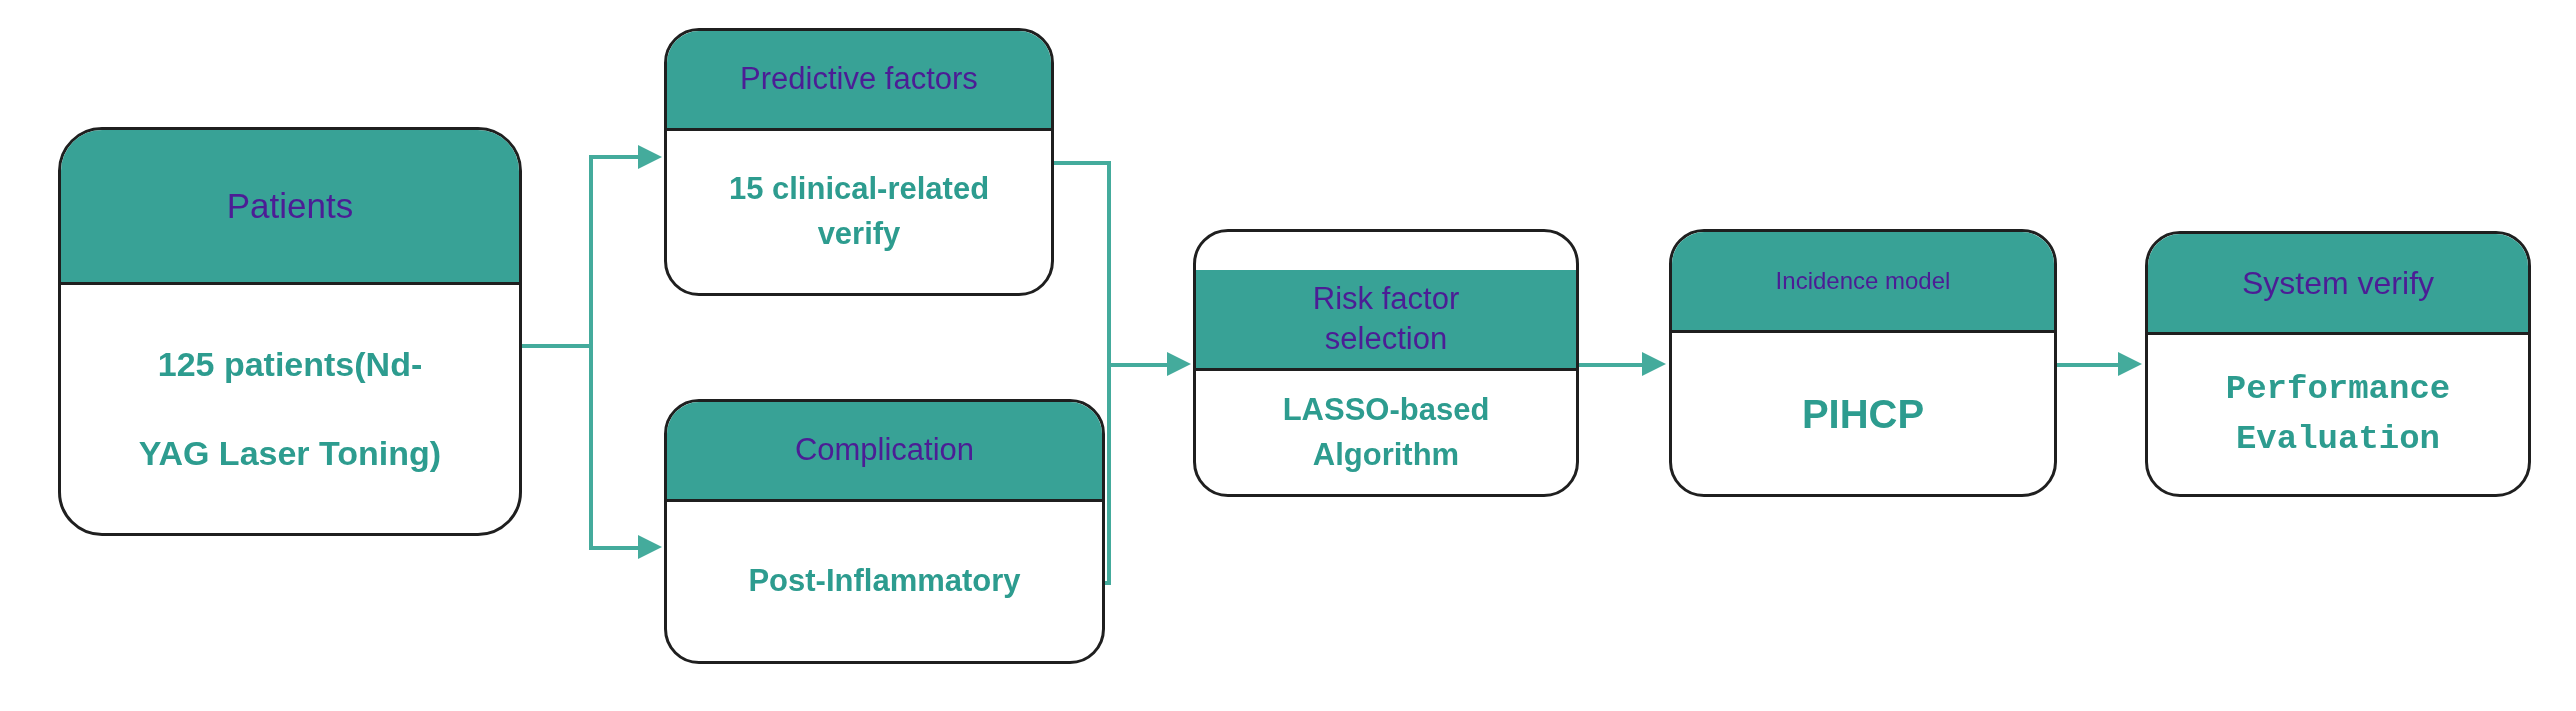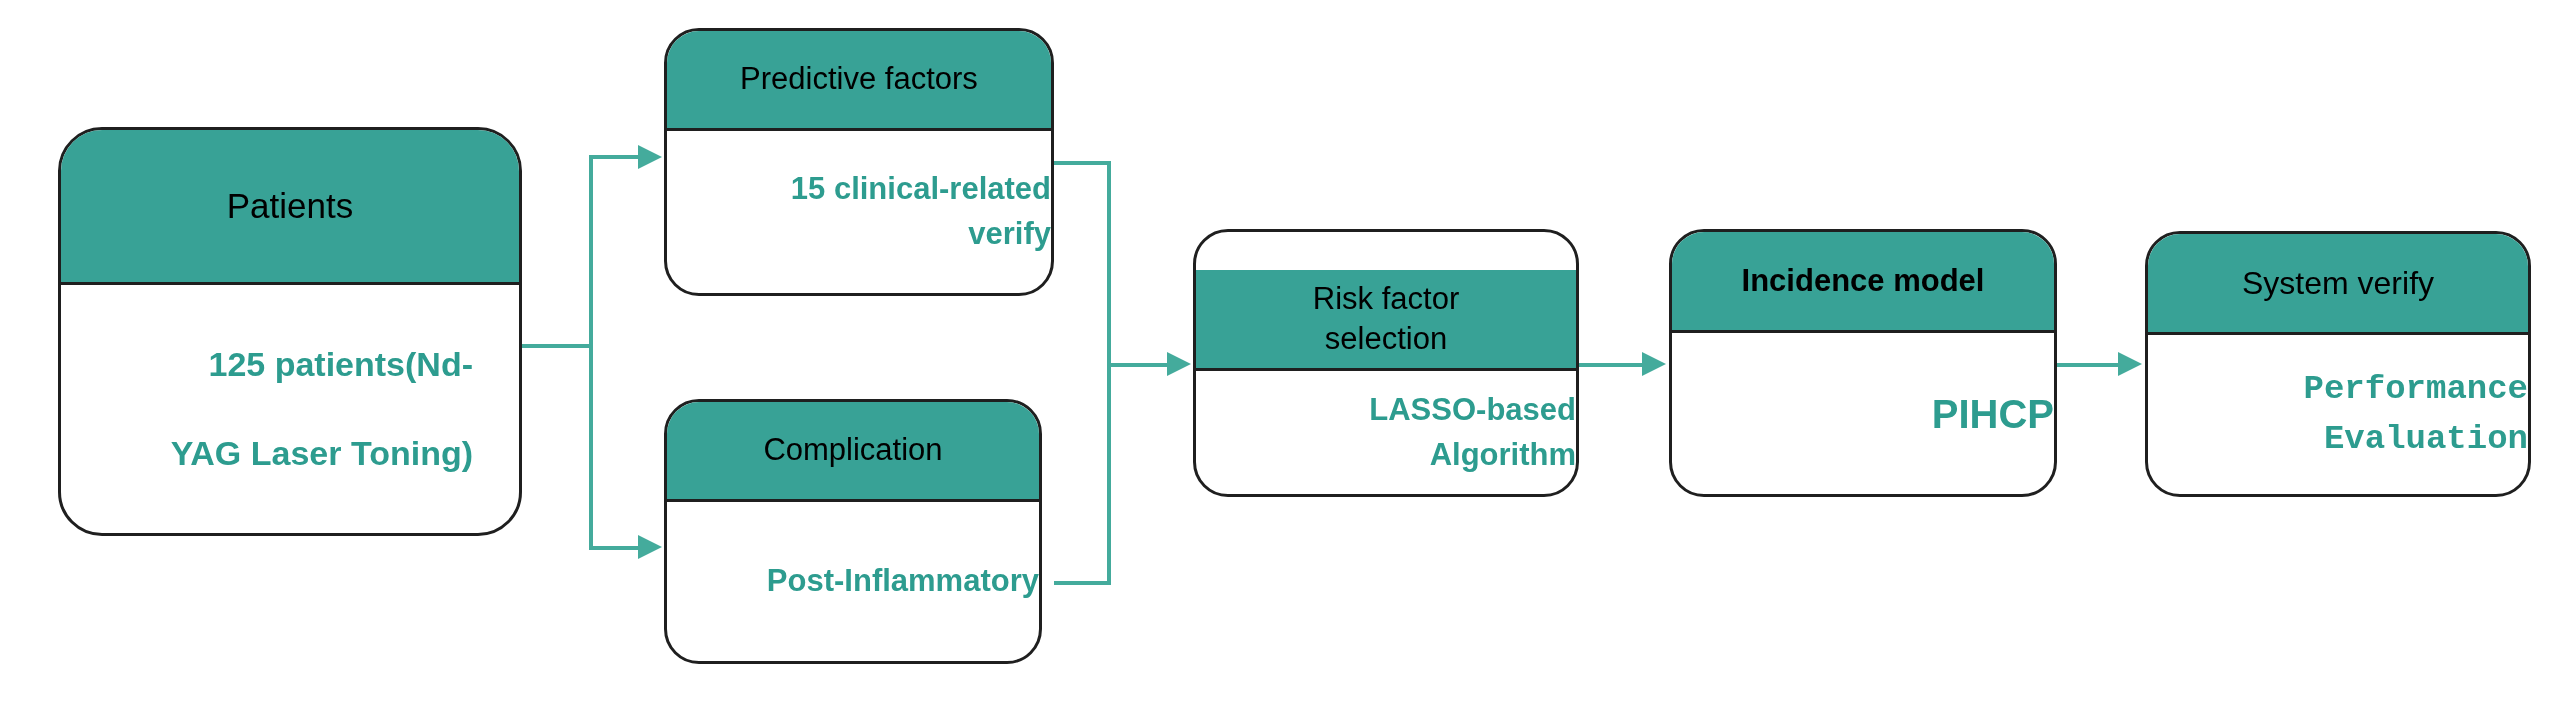--- a/index.html
+++ b/index.html
@@ -25,31 +25,31 @@
     flex-direction: column;
     overflow: hidden;
   }
   .node-header {
     background: #38a296;
     border-bottom: 3.1px solid #1f1f1f;
     display: flex;
     flex-direction: column;
     justify-content: center;
     align-items: center;
-    color: #000000;
+    color: #4c1d95;
     font-size: 31px;
     line-height: 1.25;
     flex-shrink: 0;
   }
   .node-body {
     flex: 1;
     display: flex;
     flex-direction: column;
     justify-content: center;
-    align-items: flex-end;
+    align-items: center;
     color: #2d9c8f;
     font-weight: bold;
     font-size: 31px;
     line-height: 1.45;
     text-align: center;
   }
   .line {
     position: absolute;
     background: #44ab9c;
   }
@@ -62,28 +62,28 @@
     border-left: 24.5px solid #44ab9c;
   }
   
   #node-patients          { left: 31px;   top: 127px; width: 464px; height: 409px; border-radius: 44px; margin-left: 27px; }
   #node-patients .node-header { height: 152px; font-size: 35px; }
   #node-patients .node-body   { font-size: 34px; padding: 0 46px; gap: 40px; }
 
   #node-predictive        { left: 664px;  top: 28px;  width: 390px; height: 268px; }
   #node-predictive .node-header { height: 97px; }
 
-  #node-complication      { left: 664px;  top: 399px; width: 378px; height: 265px; }
+  #node-complication      { left: 664px;  top: 399px; width: 441px; height: 265px; }
   #node-complication .node-header { height: 97px; }
 
   #node-risk              { left: 1193px; top: 229px; width: 386px; height: 268px; }
   #node-risk .node-header { height: 98px; font-size: 31px; line-height: 1.3; margin-top: 38px; }
 
   #node-incidence         { left: 1669px; top: 229px; width: 388px; height: 268px; }
-  #node-incidence .node-header { height: 98px; font-size: 31px; font-weight: bold; }
+  #node-incidence .node-header { height: 98px; font-size: 24px; }
   #node-incidence .node-body  { font-size: 40px; }
 
   #node-system            { left: 2145px; top: 231px; width: 386px; height: 266px; }
   #node-system .node-header { height: 98px; font-size: 32px; }
   #node-system .node-body { font-size: 34px; font-family: Liberation Mono, monospace; }
 </style>
 </head>
 <body>
 
 <div class="stage">

